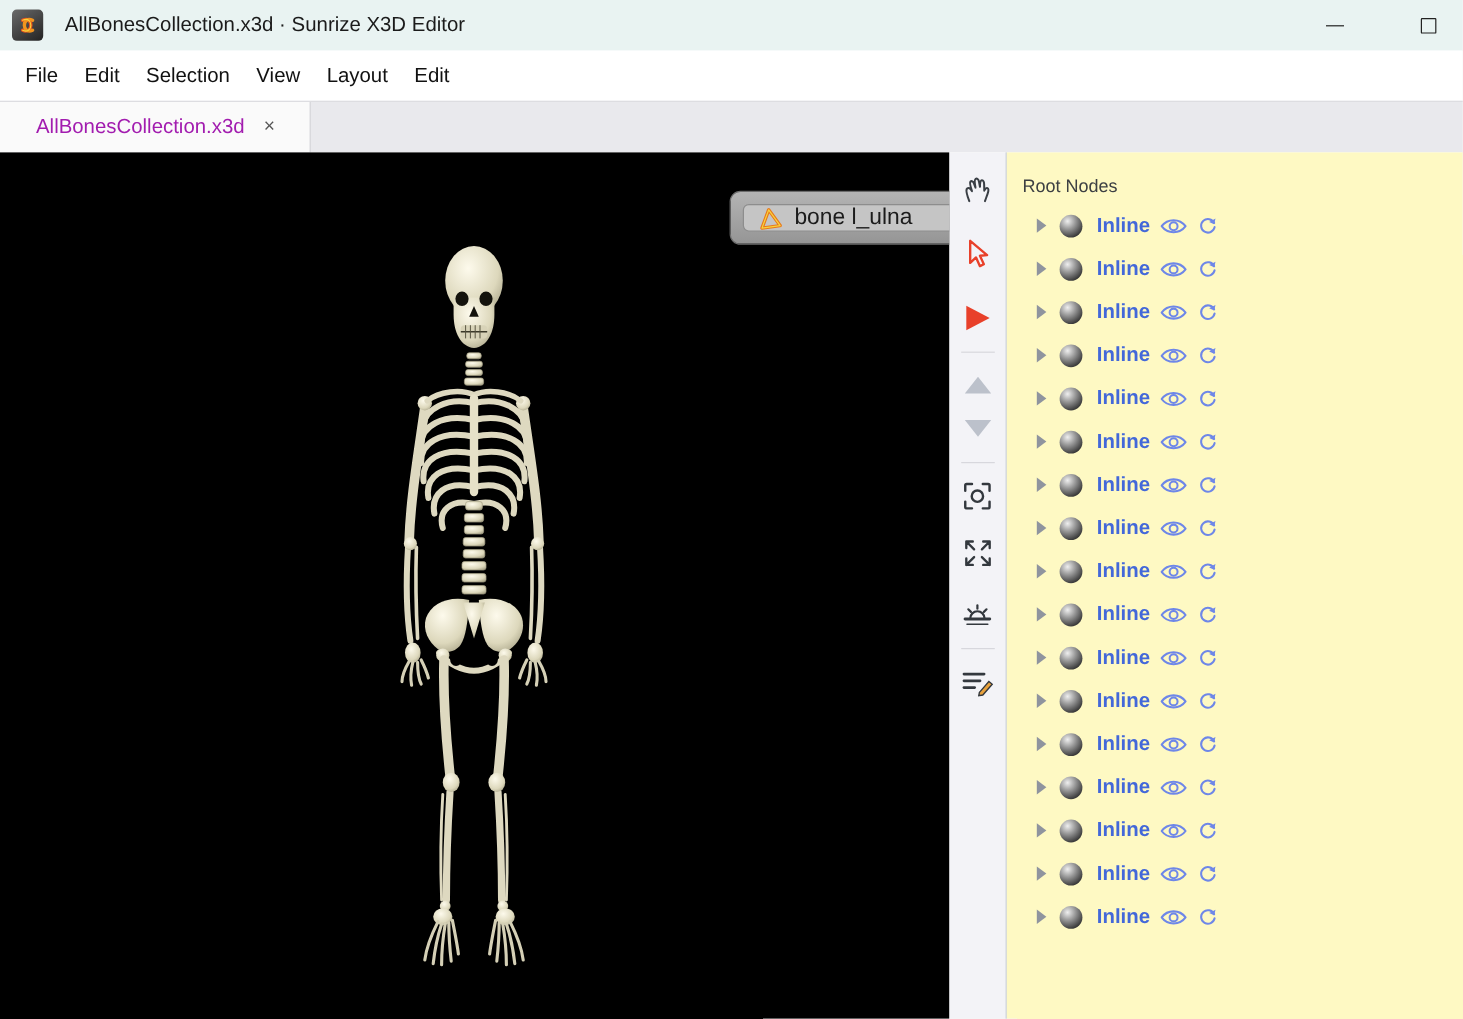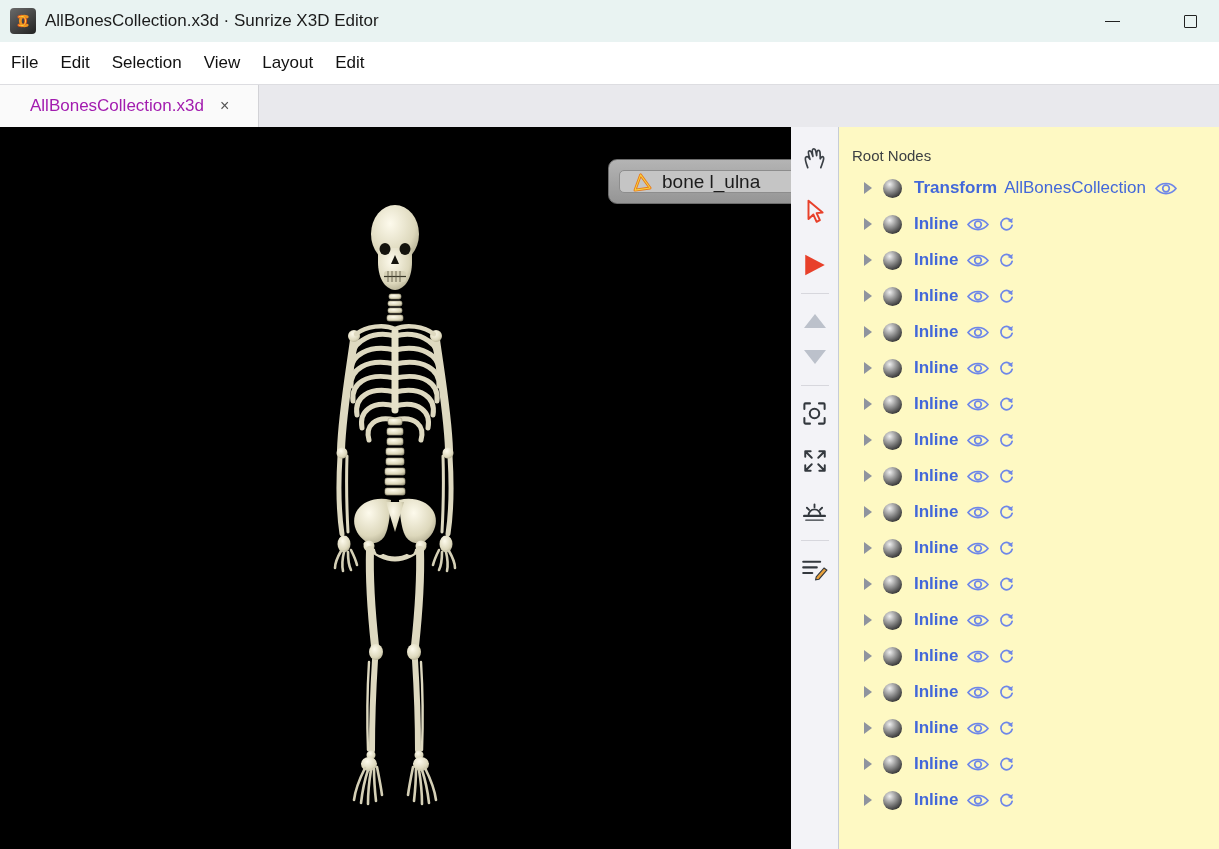--- a/index.html
+++ b/index.html
@@ -3,28 +3,28 @@
 <meta charset="utf-8">
 <style>
   * { margin:0; padding:0; box-sizing:border-box; }
   html,body { width:1219px; height:849px; overflow:hidden;
     font-family:"Liberation Sans","DejaVu Sans",sans-serif; background:#fff; }
 
   
   .titlebar { height:42px; background:#e9f3f2; display:flex; align-items:center; position:relative; }
   .app-icon { width:26px; height:26px; margin-left:10px; border-radius:4px;
     background:linear-gradient(145deg,#6a6a6a,#222); display:flex; align-items:center; justify-content:center; }
-  .titlebar-title { margin-left:9px; font-size:17px; color:#1b1b1b; }
+  .titlebar-title { margin-left:18px; font-size:17px; color:#1b1b1b; }
   .win-controls { position:absolute; right:14px; top:0; height:42px; display:flex; align-items:center; gap:48px; }
   .win-btn { width:30px; height:30px; display:flex; align-items:center; justify-content:center; cursor:default; }
   .min-glyph { width:15px; height:0; border-top:1.6px solid #222; }
   .max-glyph { width:13px; height:13px; border:1.4px solid #222; border-radius:1px; }
 
   
-  .menubar { height:42px; background:#ffffff; display:flex; align-items:center; }
+  .menubar { height:42px; background:#ffffff; display:flex; align-items:center; padding-left:10px; }
   .menu-item { font-size:17px; color:#111; padding:6px 11px; cursor:default; }
 
   
   .tabbar { height:43px; background:#e9e9ed; border-top:1px solid #dddde1; display:flex; }
   .tab { width:259px; height:100%; background:#fafafa; border-right:1px solid #d2d2d6;
     display:flex; align-items:center; padding-left:30px; }
   .tab-label { font-size:17px; color:#a21caf; }
   .tab-close { margin-left:16px; font-size:16px; color:#555; cursor:default; }
 
   
@@ -333,33 +333,20 @@
       </svg>
     </div>
   </div>
 
   <div class="outliner">
     <div class="outliner-header">Root Nodes</div>
 
     <div class="tree">
 
 
-        <div class="tree-row">
-          <span class="expander"></span>
-          <span class="sphere"></span>
-          <span class="ntype">Transform</span>
-          <span class="nname">AllBonesCollection</span>
-          <span class="row-icon">
-            <svg width="22" height="15" viewBox="0 0 22 15">
-              <path d="M1,7.5 C6,0.8 16,0.8 21,7.5 C16,14.2 6,14.2 1,7.5 Z" fill="none" stroke="#6e87e8" stroke-width="1.7"></path>
-              <circle cx="11" cy="7.5" r="3.3" fill="none" stroke="#6e87e8" stroke-width="1.7"></circle>
-            </svg>
-          </span>
-
-        </div>
 
         <div class="tree-row">
           <span class="expander"></span>
           <span class="sphere"></span>
           <span class="ntype">Inline</span>
 
           <span class="row-icon">
             <svg width="22" height="15" viewBox="0 0 22 15">
               <path d="M1,7.5 C6,0.8 16,0.8 21,7.5 C16,14.2 6,14.2 1,7.5 Z" fill="none" stroke="#6e87e8" stroke-width="1.7"></path>
               <circle cx="11" cy="7.5" r="3.3" fill="none" stroke="#6e87e8" stroke-width="1.7"></circle>

